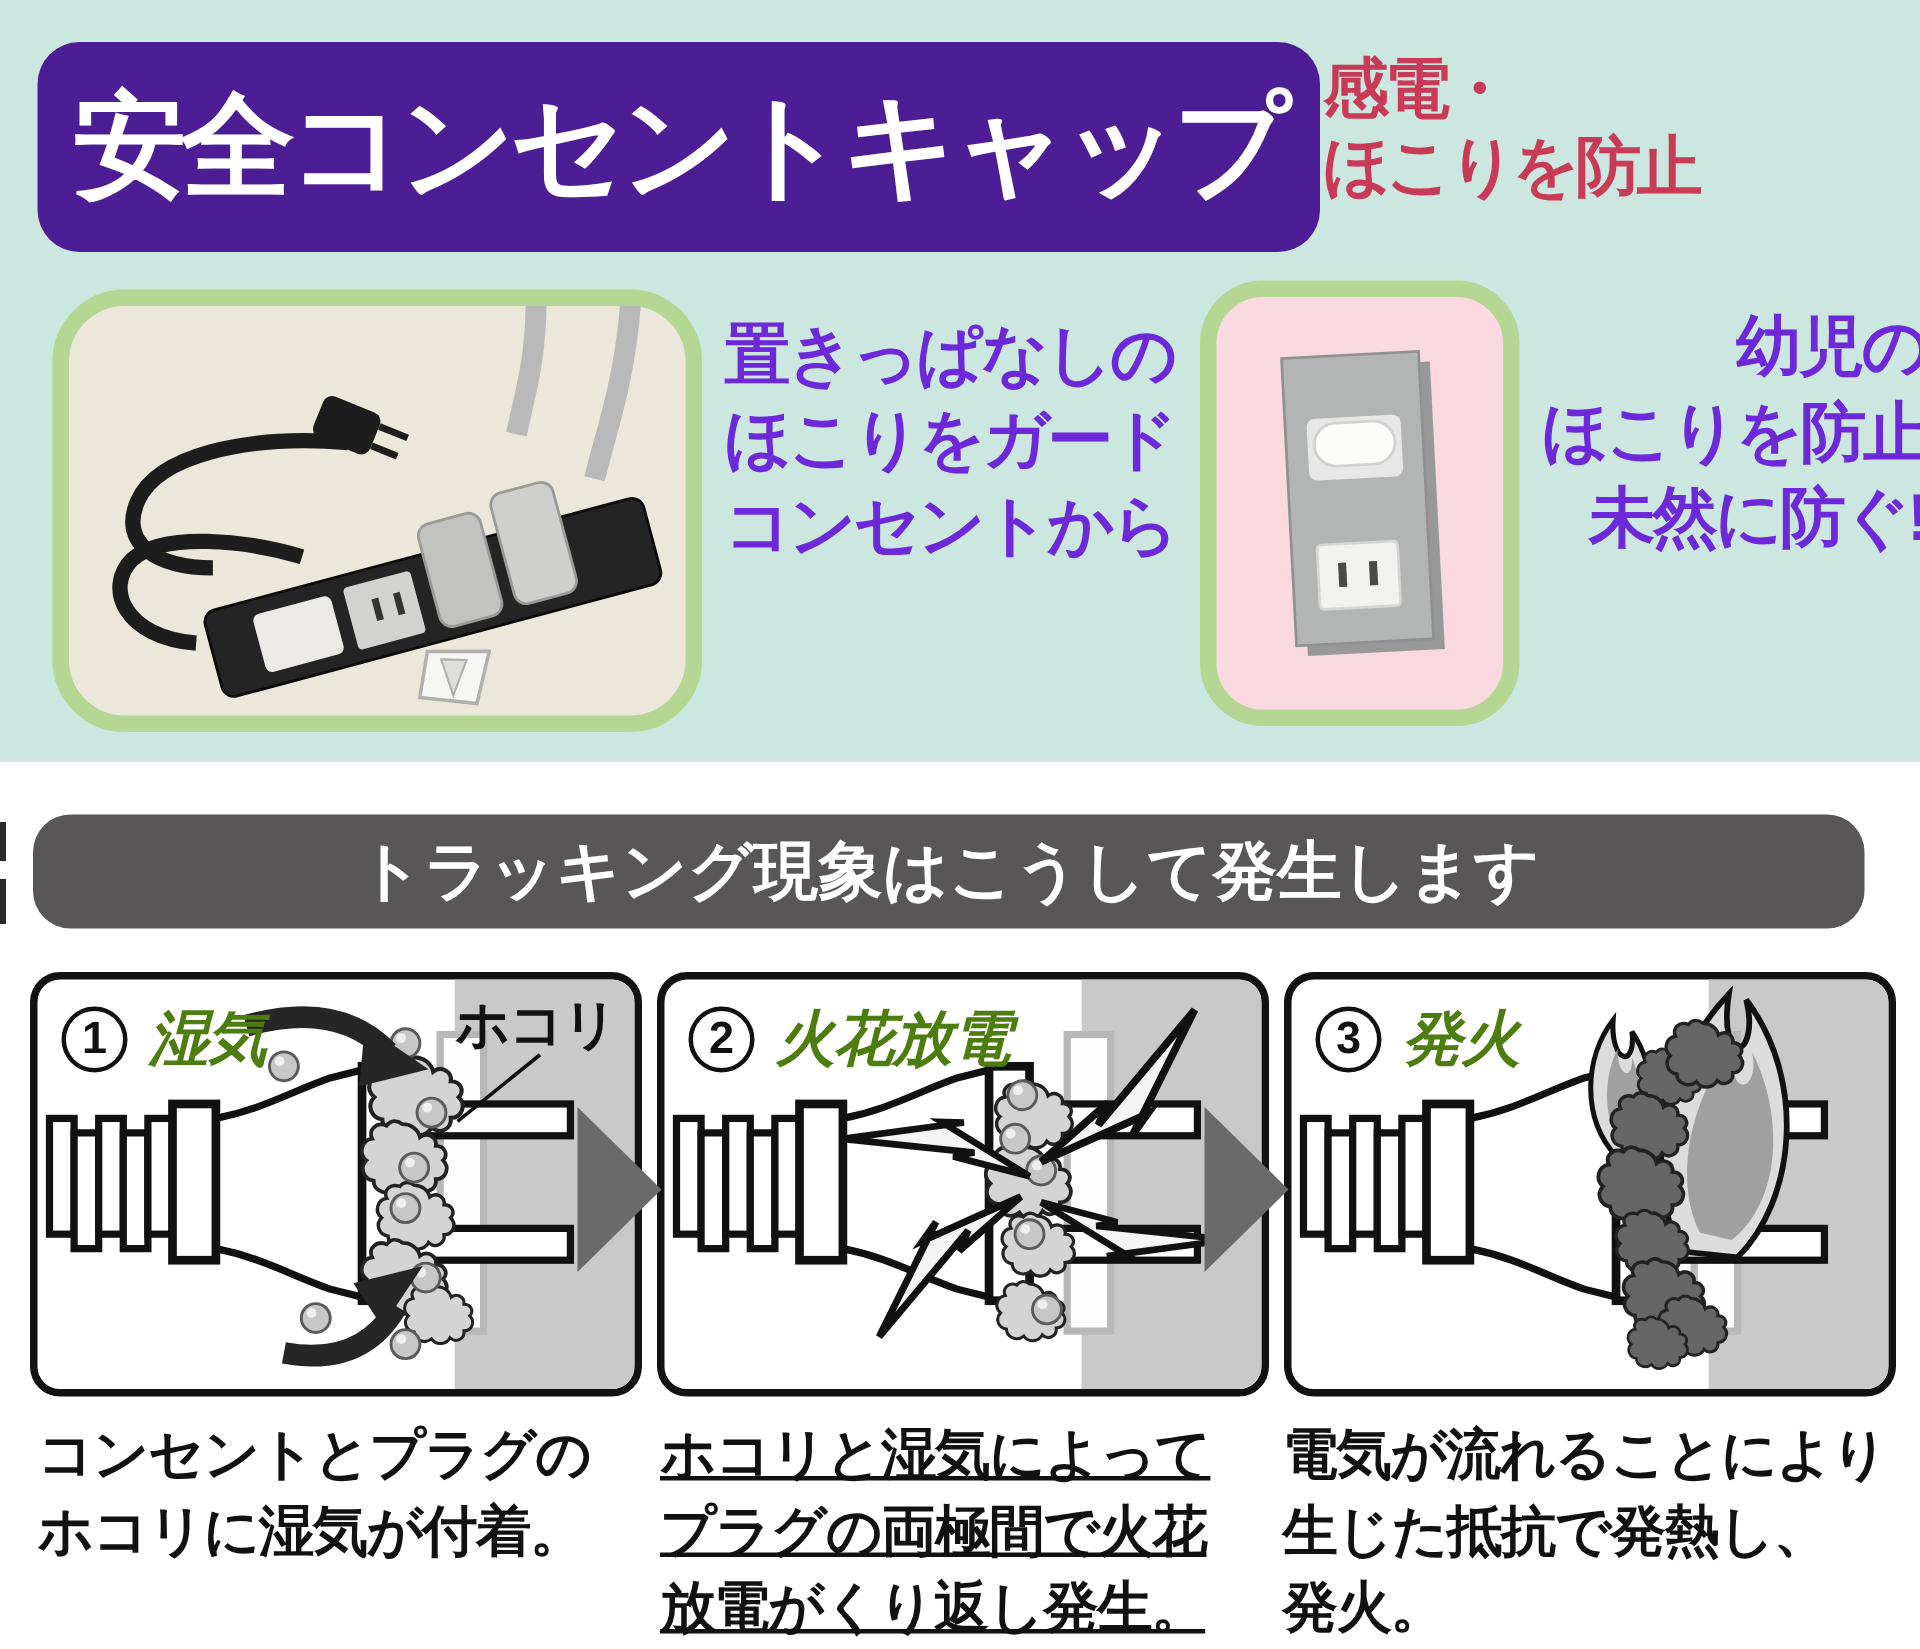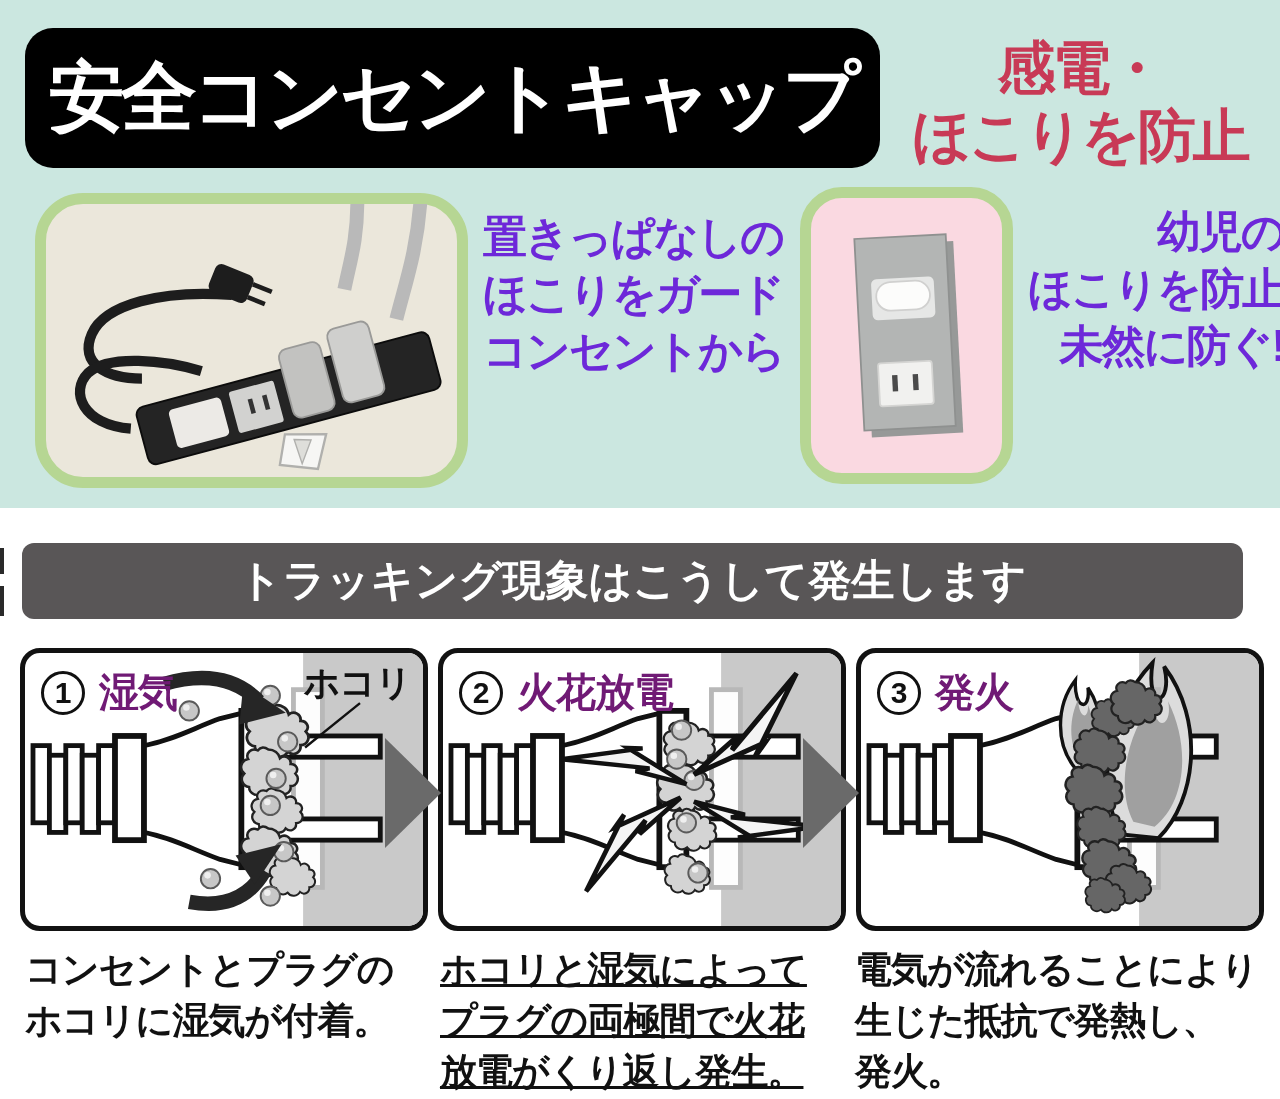--- a/index.html
+++ b/index.html
@@ -6,62 +6,62 @@
   body{
     width:1280px;height:1099px;position:relative;overflow:hidden;
     background:#ffffff;
     font-family:"Liberation Sans","DejaVu Sans",sans-serif;
     -webkit-font-smoothing:antialiased;
   }
   
   .top-section{position:absolute;left:0;top:0;width:1280px;height:508px;background:#cbe7e0;}
   .title-box{
     position:absolute;left:25px;top:28px;width:855px;height:140px;
-    background:#000000;border-radius:28px;
+    background:#4c1d95;border-radius:28px;
     display:flex;align-items:center;justify-content:center;
   }
   .title-box span{
     color:#ffffff;font-weight:bold;font-size:76px;letter-spacing:-4px;white-space:nowrap;
   }
   .subtitle{
     position:absolute;left:882px;top:34px;width:396px;
-    color:#c83a56;font-weight:bold;font-size:58px;line-height:1.18;letter-spacing:-3px;text-align:center;
+    color:#c83a56;font-weight:bold;font-size:44px;line-height:1.18;letter-spacing:-3px;
   }
   .benefit-card{position:absolute;border:11px solid #b6d693;box-sizing:border-box;}
   .card-strip{left:35px;top:193px;width:433px;height:295px;background:#ebe7db;border-radius:48px;}
   .card-outlet{left:800px;top:187px;width:213px;height:297px;background:#fad9e1;border-radius:42px;}
   .benefit-card svg{width:100%;height:100%;display:block;}
   .benefit-text{
     position:absolute;color:#6d28d9;font-weight:bold;font-size:44px;line-height:1.3;letter-spacing:-2px;white-space:nowrap;
   }
   .bt1{left:483px;top:208px;}
   .bt2{left:1028px;top:203px;text-align:right;}
 
   
   .edge-artifact{position:absolute;left:0;background:#2a2a2a;}
   .banner{
     position:absolute;left:22px;top:543px;width:1221px;height:76px;
-    background:#595657;border-radius:12px;
+    background:#595657;border-radius:25px;
     display:flex;align-items:center;justify-content:center;
   }
   .banner span{color:#ffffff;font-weight:bold;font-size:43px;letter-spacing:0px;white-space:nowrap;}
 
   .panel{
     position:absolute;top:648px;width:408px;height:283px;background:#ffffff;
     border:5px solid #121212;border-radius:20px;box-sizing:border-box;overflow:hidden;
   }
   .p1{left:20px;} .p2{left:438px;} .p3{left:856px;}
   .panel svg{position:absolute;left:0;top:0;width:100%;height:100%;}
   .step-head{position:absolute;left:16px;top:12px;display:flex;align-items:center;z-index:3;}
   .step-num{
     width:44px;height:44px;border:3px solid #111;border-radius:50%;background:#fff;
     display:flex;align-items:center;justify-content:center;
     font-size:30px;font-weight:bold;color:#111;box-sizing:border-box;
   }
-  .step-label{margin-left:14px;font-size:40px;font-weight:bold;color:#701a75;letter-spacing:-1px;}
+  .step-label{margin-left:14px;font-size:40px;font-weight:bold;color:#4d7c0f;letter-spacing:-1px;font-style:italic;}
   .dust-label{
     position:absolute;right:12px;top:6px;z-index:3;
     font-size:36px;font-weight:bold;color:#111;letter-spacing:-1px;
   }
   .flow-arrow{
     position:absolute;top:738px;width:0;height:0;z-index:5;
     border-top:55px solid transparent;border-bottom:55px solid transparent;
     border-left:56px solid #6a6a6a;
   }
   .fa1{left:385px;} .fa2{left:803px;}

